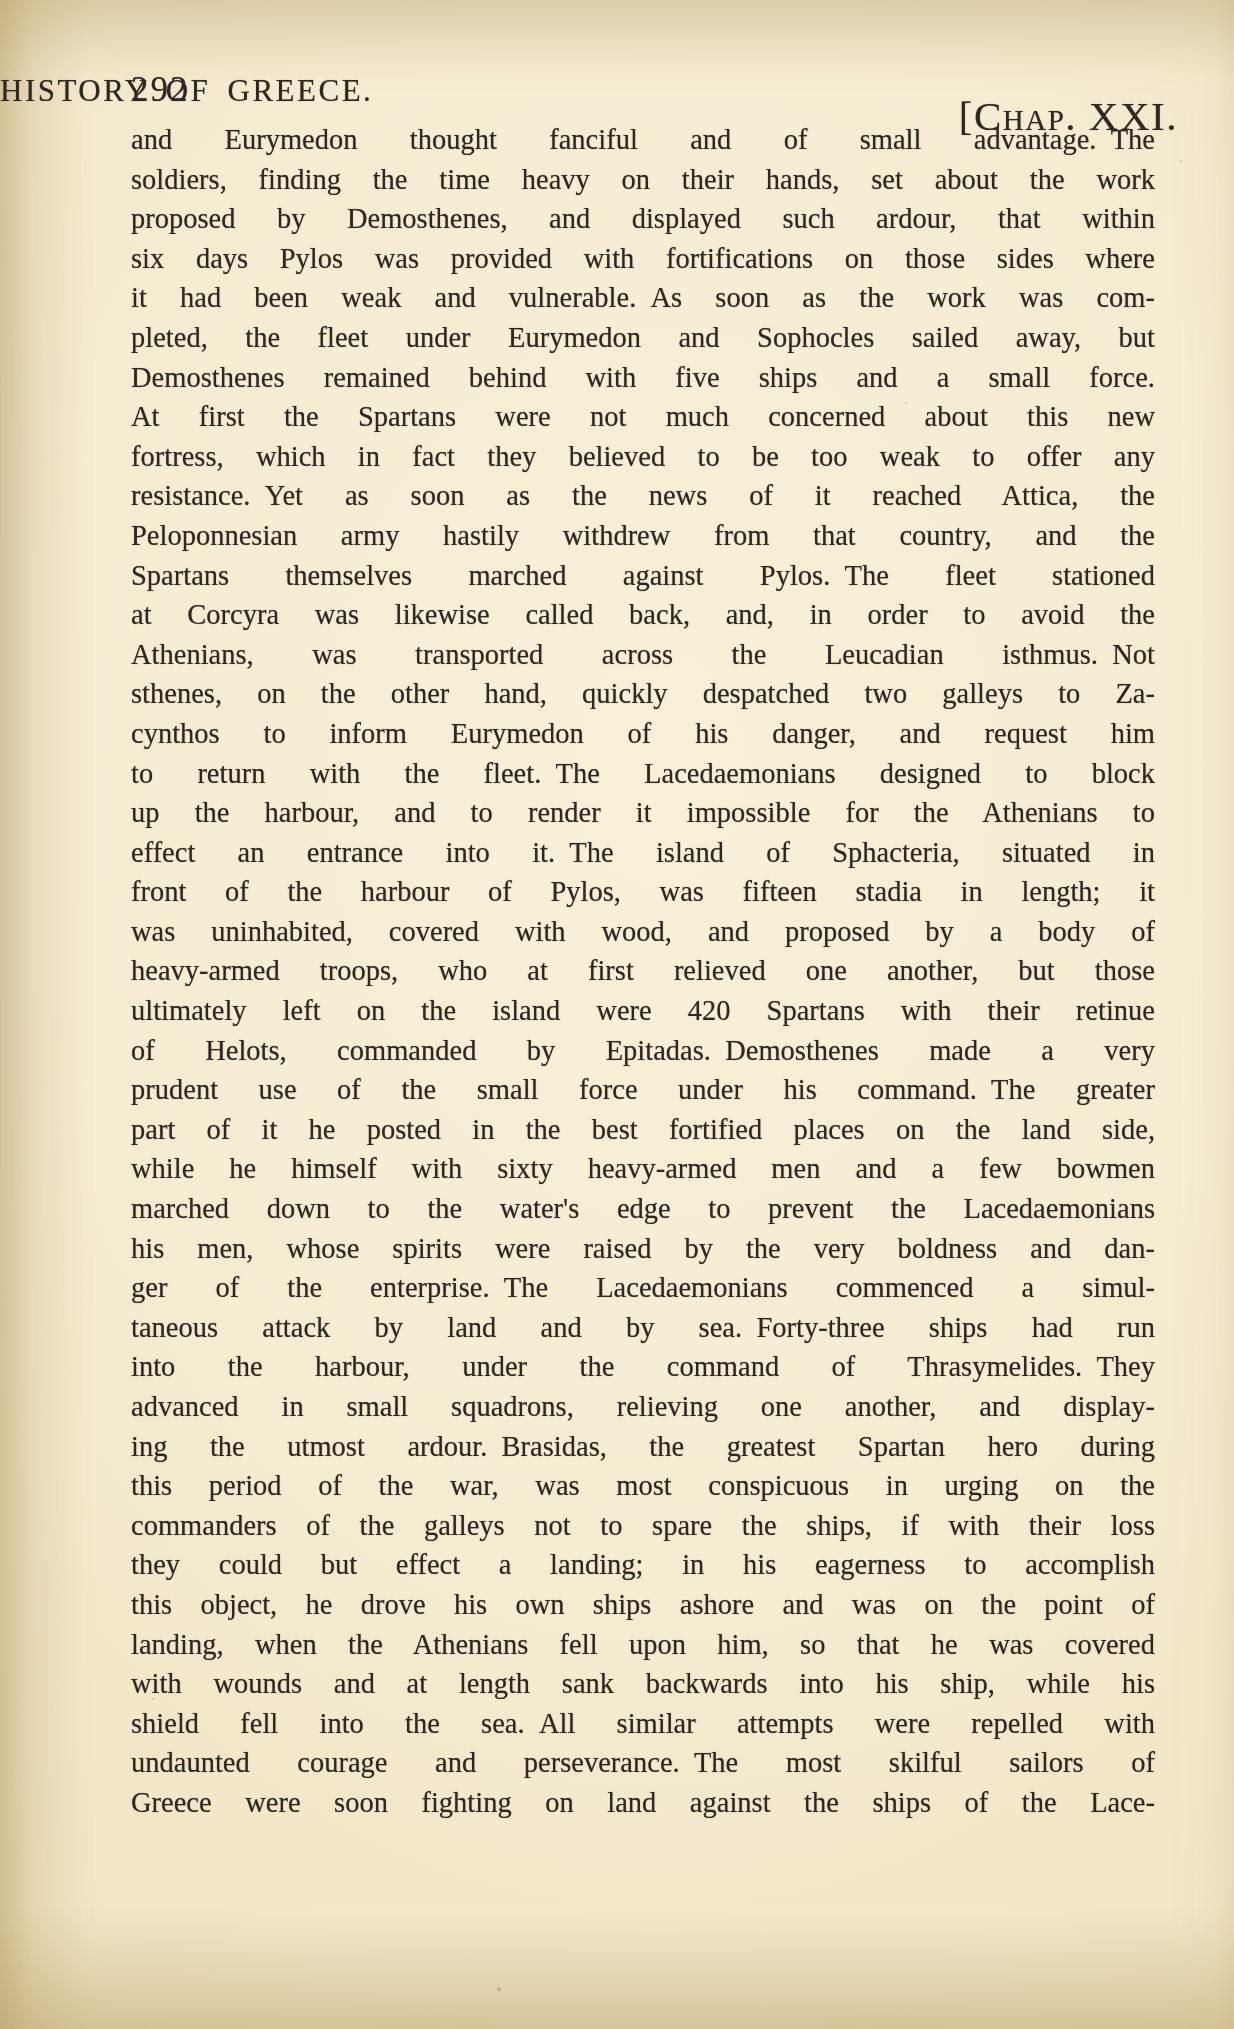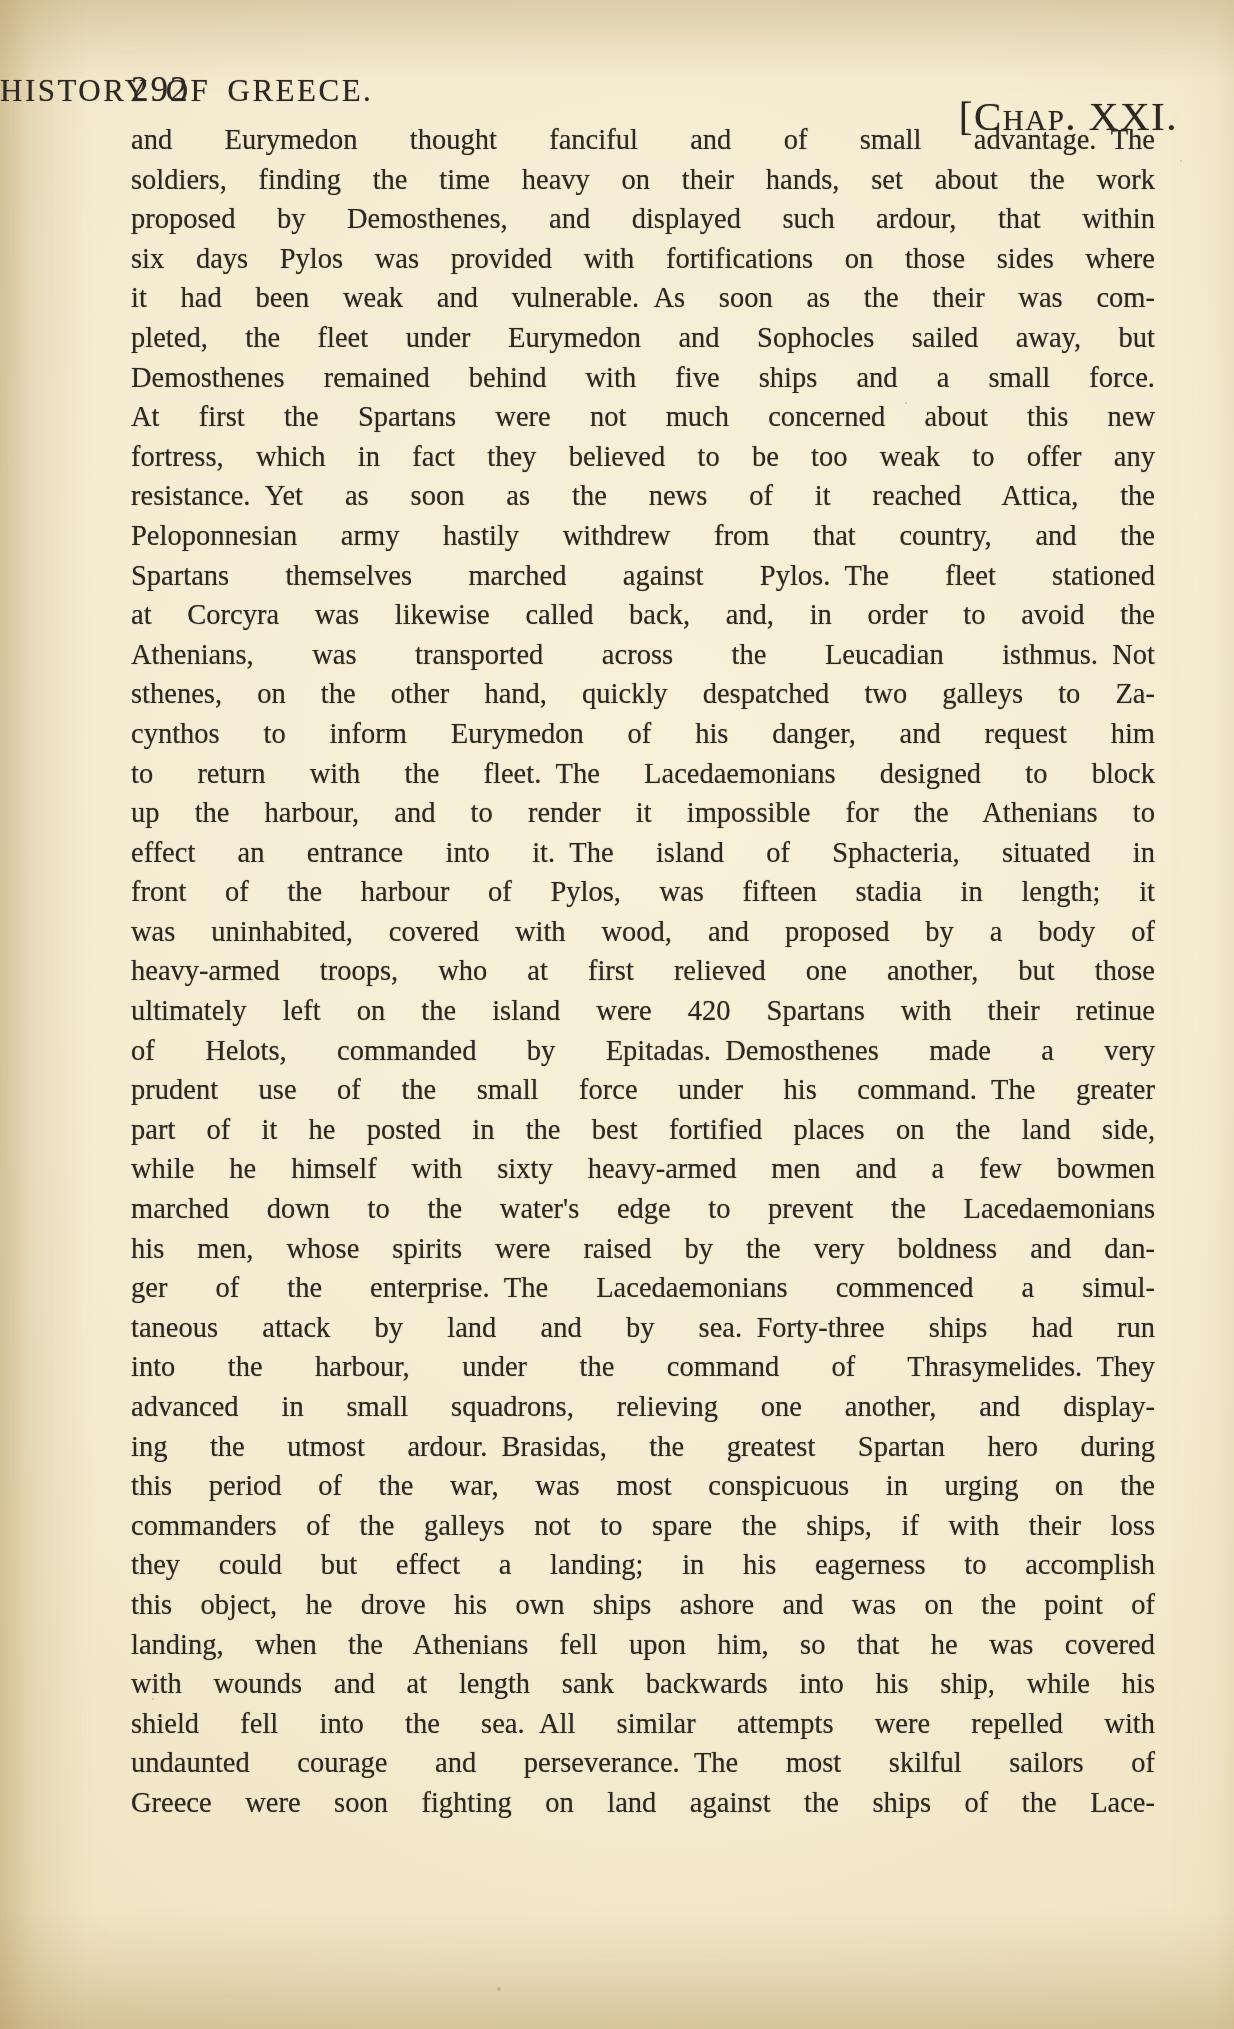--- a/index.html
+++ b/index.html
@@ -101,21 +101,21 @@
     <span class="running-title">HISTORY OF GREECE.</span>
     <span class="chapter-ref">[Chap. XXI.</span>
   </header>
 
   <main class="text-block" id="lines-container">
 
   <div class="line">and Eurymedon thought fanciful and of small advantage. The</div>
       <div class="line">soldiers, finding the time heavy on their hands, set about the work</div>
       <div class="line">proposed by Demosthenes, and displayed such ardour, that within</div>
       <div class="line">six days Pylos was provided with fortifications on those sides where</div>
-      <div class="line">it had been weak and vulnerable. As soon as the their was com-</div>
+      <div class="line">it had been weak and vulnerable. As soon as the work was com-</div>
       <div class="line">pleted, the fleet under Eurymedon and Sophocles sailed away, but</div>
       <div class="line">Demosthenes remained behind with five ships and a small force.</div>
       <div class="line">At first the Spartans were not much concerned about this new</div>
       <div class="line">fortress, which in fact they believed to be too weak to offer any</div>
       <div class="line">resistance. Yet as soon as the news of it reached Attica, the</div>
       <div class="line">Peloponnesian army hastily withdrew from that country, and the</div>
       <div class="line">Spartans themselves marched against Pylos. The fleet stationed</div>
       <div class="line">at Corcyra was likewise called back, and, in order to avoid the</div>
       <div class="line">Athenians, was transported across the Leucadian isthmus. Not</div>
       <div class="line">sthenes, on the other hand, quickly despatched two galleys to Za-</div>

